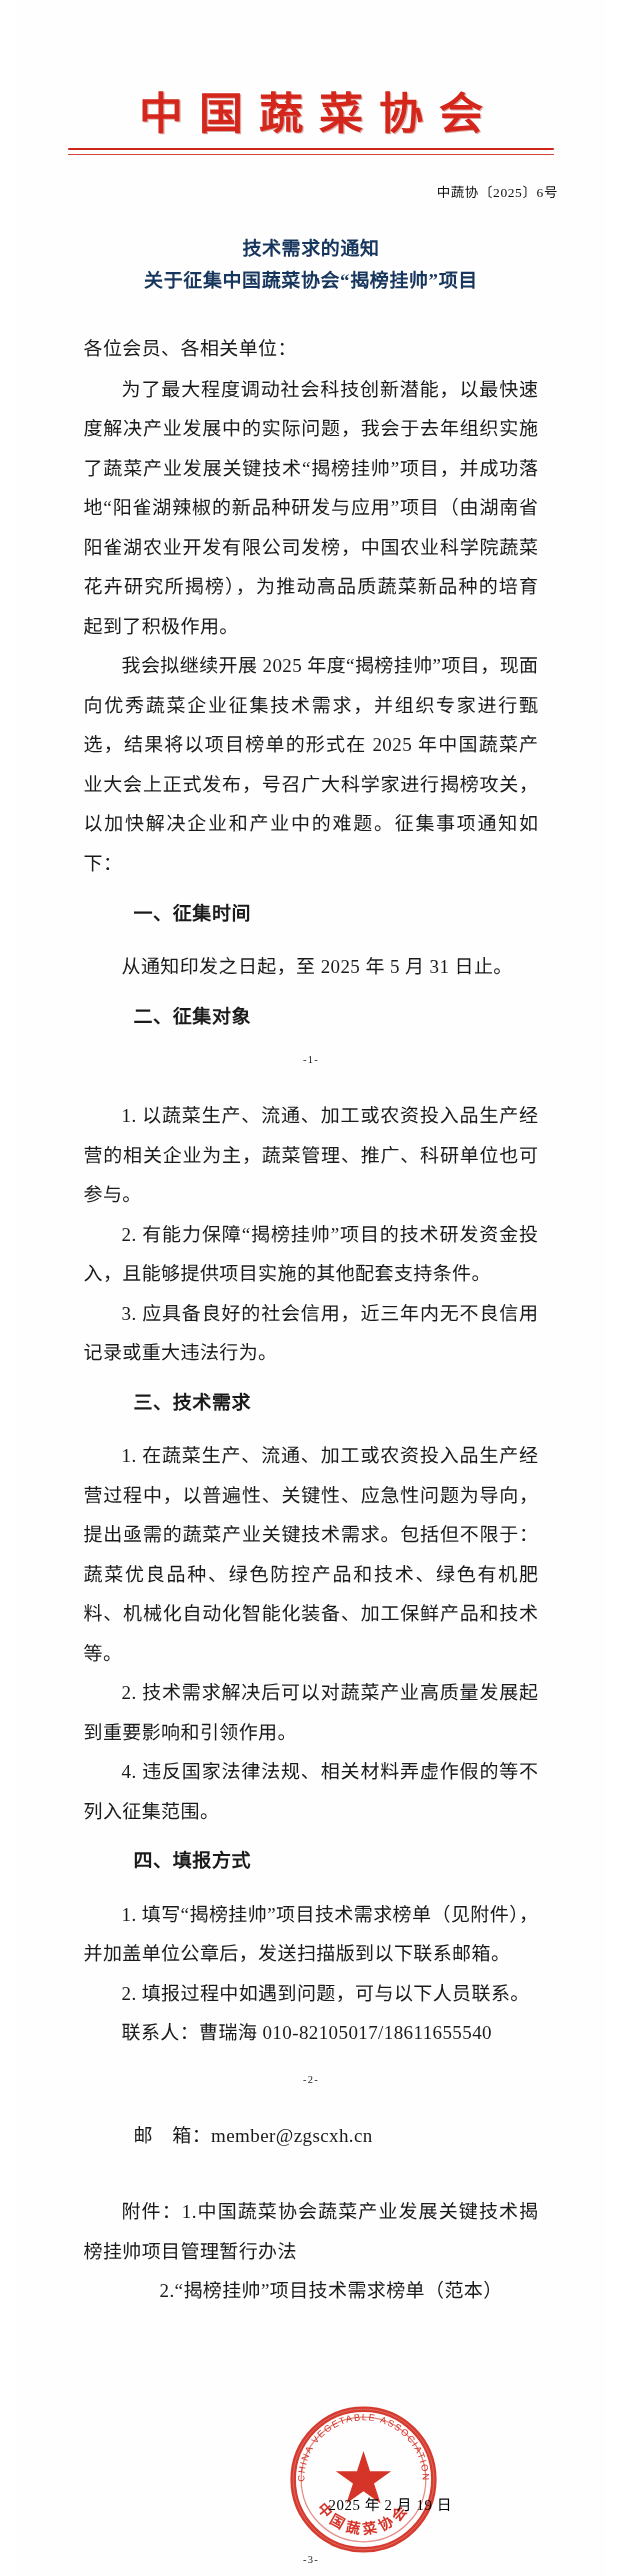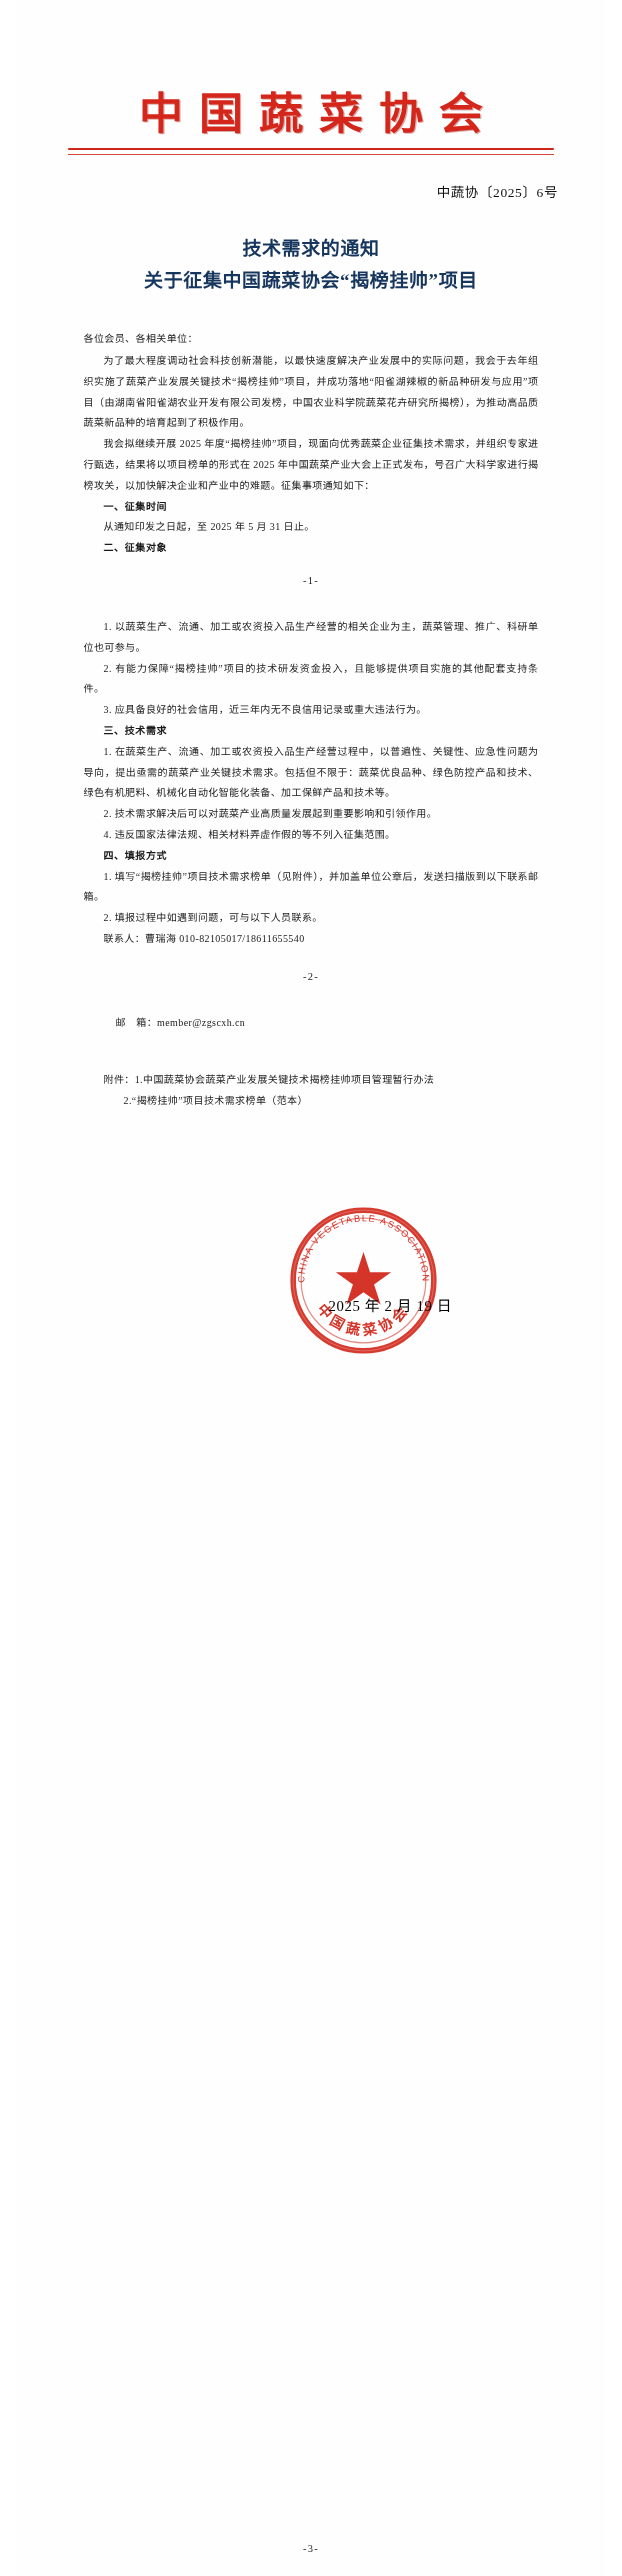--- a/index.html
+++ b/index.html
@@ -77,38 +77,38 @@
     line-height: 1.72;
     letter-spacing: 0.6px;
     font-family: "Liberation Serif", "DejaVu Serif", serif;
   }
   .doc-title .tline { display: block; }
 
   
   .body {
     margin: 31px auto 0;
     width: 455px;
-    font-size: 10px;
+    font-size: 19px;
     line-height: 2.08;
     letter-spacing: 0.4px;
     text-align: justify;
     font-family: "Liberation Serif", "DejaVu Serif", serif;
   }
   .salutation {
     margin: 0 0 1.2px 0;
   }
   .para {
     margin: 0;
     text-indent: 2em;
   }
   .sec-head {
-    margin: 0;
+    margin: 12px;
     text-indent: 2em;
     font-weight: 700;
-    font-family: Liberation Sans, sans-serif;
+    font-family: Liberation Mono, monospace;
     letter-spacing: 0.6px;
   }
   .contact-line {
     margin: 0;
     text-indent: 2em;
   }
   .email-line {
     margin: 12px;
     text-indent: 2em;
   }

